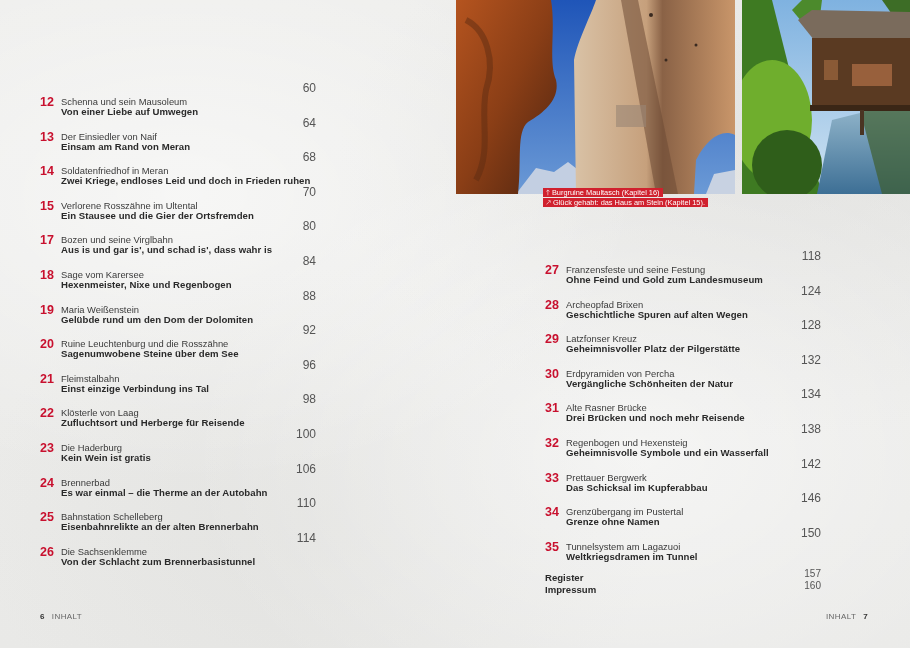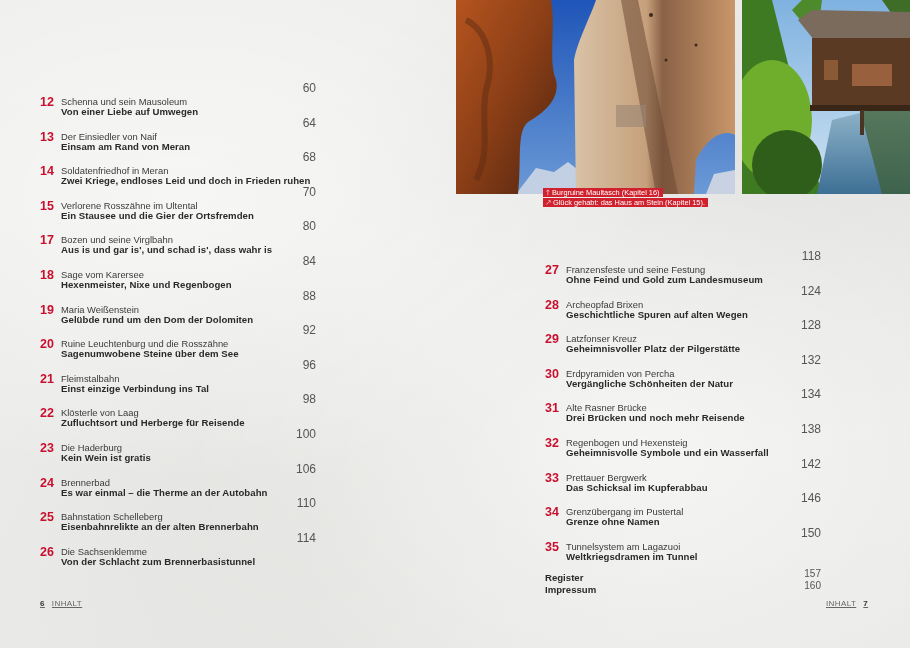--- a/index.html
+++ b/index.html
@@ -44,21 +44,21 @@
     .entry .pg {
       position: absolute; right: 4px; top: 1px;
       font-size: 12px; color: #555;
       line-height: 14px; text-align: right;
     }
 
     .extra { position: absolute; left: 545px; width: 280px; height: 13px; }
     .extra .label { font-weight: bold; font-size: 9.6px; color: #2a2a2a; line-height: 13px; }
     .extra .pg { position: absolute; right: 4px; top: 0; font-size: 10px; color: #555; line-height: 13px; }
 
-    .footer { position: absolute; top: 599px; font-size: 8px; color: #666; letter-spacing: 0.4px; line-height: 10px; text-decoration: underline; }
+    .footer { position: absolute; top: 612px; font-size: 8px; color: #666; letter-spacing: 0.4px; line-height: 10px; }
     .footer .folio { font-weight: bold; color: #333; }
     .footer-left { left: 40px; }
     .footer-left .folio { margin-right: 7px; }
     .footer-right { left: 826px; }
     .footer-right .folio { margin-left: 7px; }
 
     .photo { position: absolute; top: 0; height: 194px; overflow: hidden; }
     .photo-ruin { left: 456px; width: 279px; }
     .photo-house { left: 742px; width: 168px; }
 

